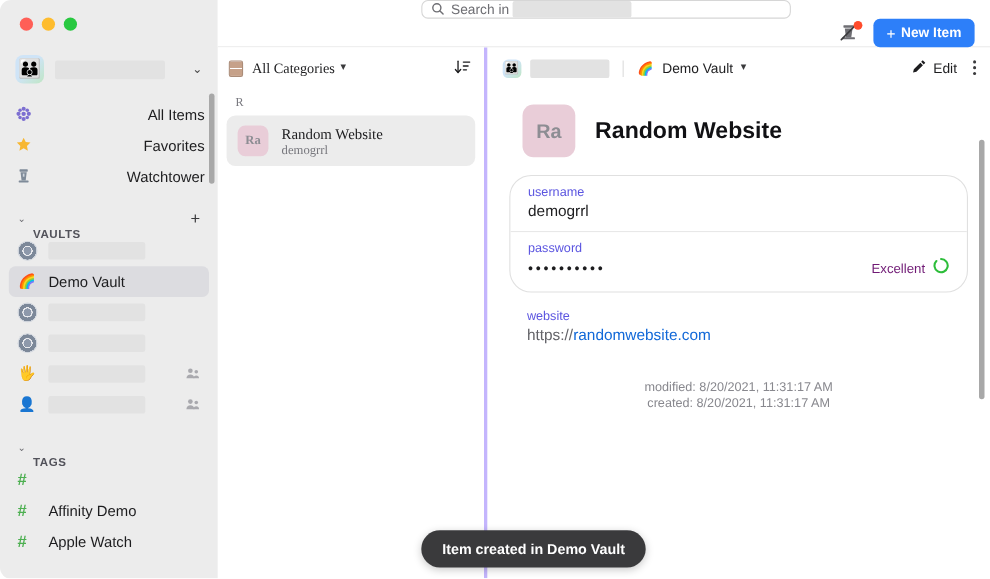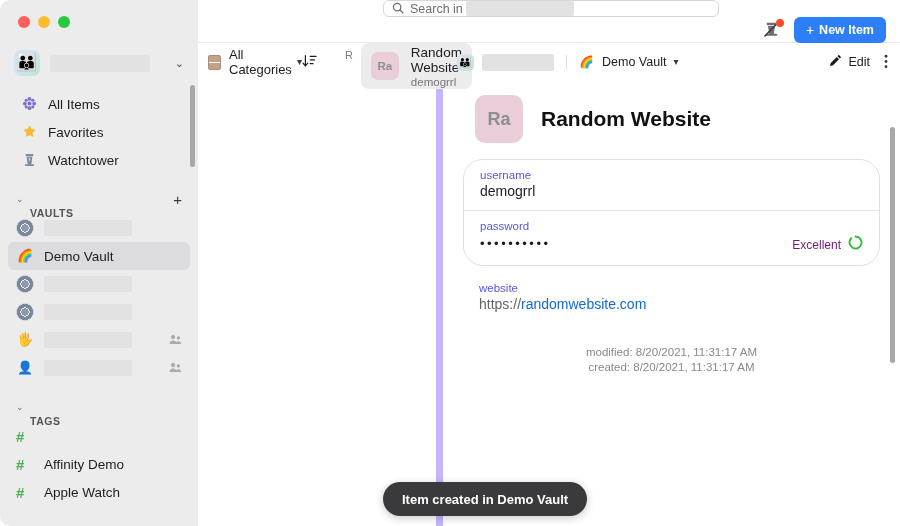--- a/index.html
+++ b/index.html
@@ -57,22 +57,22 @@
     height: 17px;
   }
   .account-redact { width: 100px; margin-left: 10px; }
   .chev-acct {
     margin-left: auto; color: #4a4a4a; font-size: 11px; line-height: 1;
   }
 
   .nav-list { margin-top: 10px; }
   .nav-item {
     display: flex; align-items: center;
-    height: 28px; margin: 0 12px; padding: 0 8px;
-    border-radius: 6px; cursor: default;
+    height: 28px; margin: 0 4px; padding: 0 8px;
+    border-radius: 6px; cursor: default; justify-content: space-between;
   }
   .nav-item .ico {
     width: 18px; flex: 0 0 18px; text-align: center;
     font-size: 13px; line-height: 1;
     margin-right: 10px;
   }
   .nav-item .lbl { font-size: 13.5px; color: #1d1d1f; }
 
   .section-head {
     display: flex; align-items: center;
@@ -162,22 +162,22 @@
     padding: 0 12px; display: flex; align-items: center; gap: 5px;
     cursor: default;
   }
   .newitem .plusg { font-size: 14px; font-weight: normal; line-height: 1; }
 
   .body { flex: 1; display: flex; overflow: hidden; }
 
   
   .listcol {
     width: 245px; flex: 0 0 245px;
-    border-right: 7px solid #c4b5fd;
-    background: #fff; display: flex; flex-direction: row;
+    border-right: 3px solid #c4b5fd;
+    background: #fff; display: flex; flex-direction: column; font-family: Liberation Serif, serif;
   }
   .listhead {
     height: 38px; display: flex; align-items: center;
     padding: 0 12px 0 10px;
   }
   .cat-ico {
     width: 13px; height: 15px; flex: 0 0 13px; margin-right: 8px;
     border-radius: 2px;
     background: linear-gradient(#c6a189 0 46%, #fff 46% 54%, #c6a189 54% 100%);
     border: 1px solid #a9apply; border: 1px solid #ab8c78;

